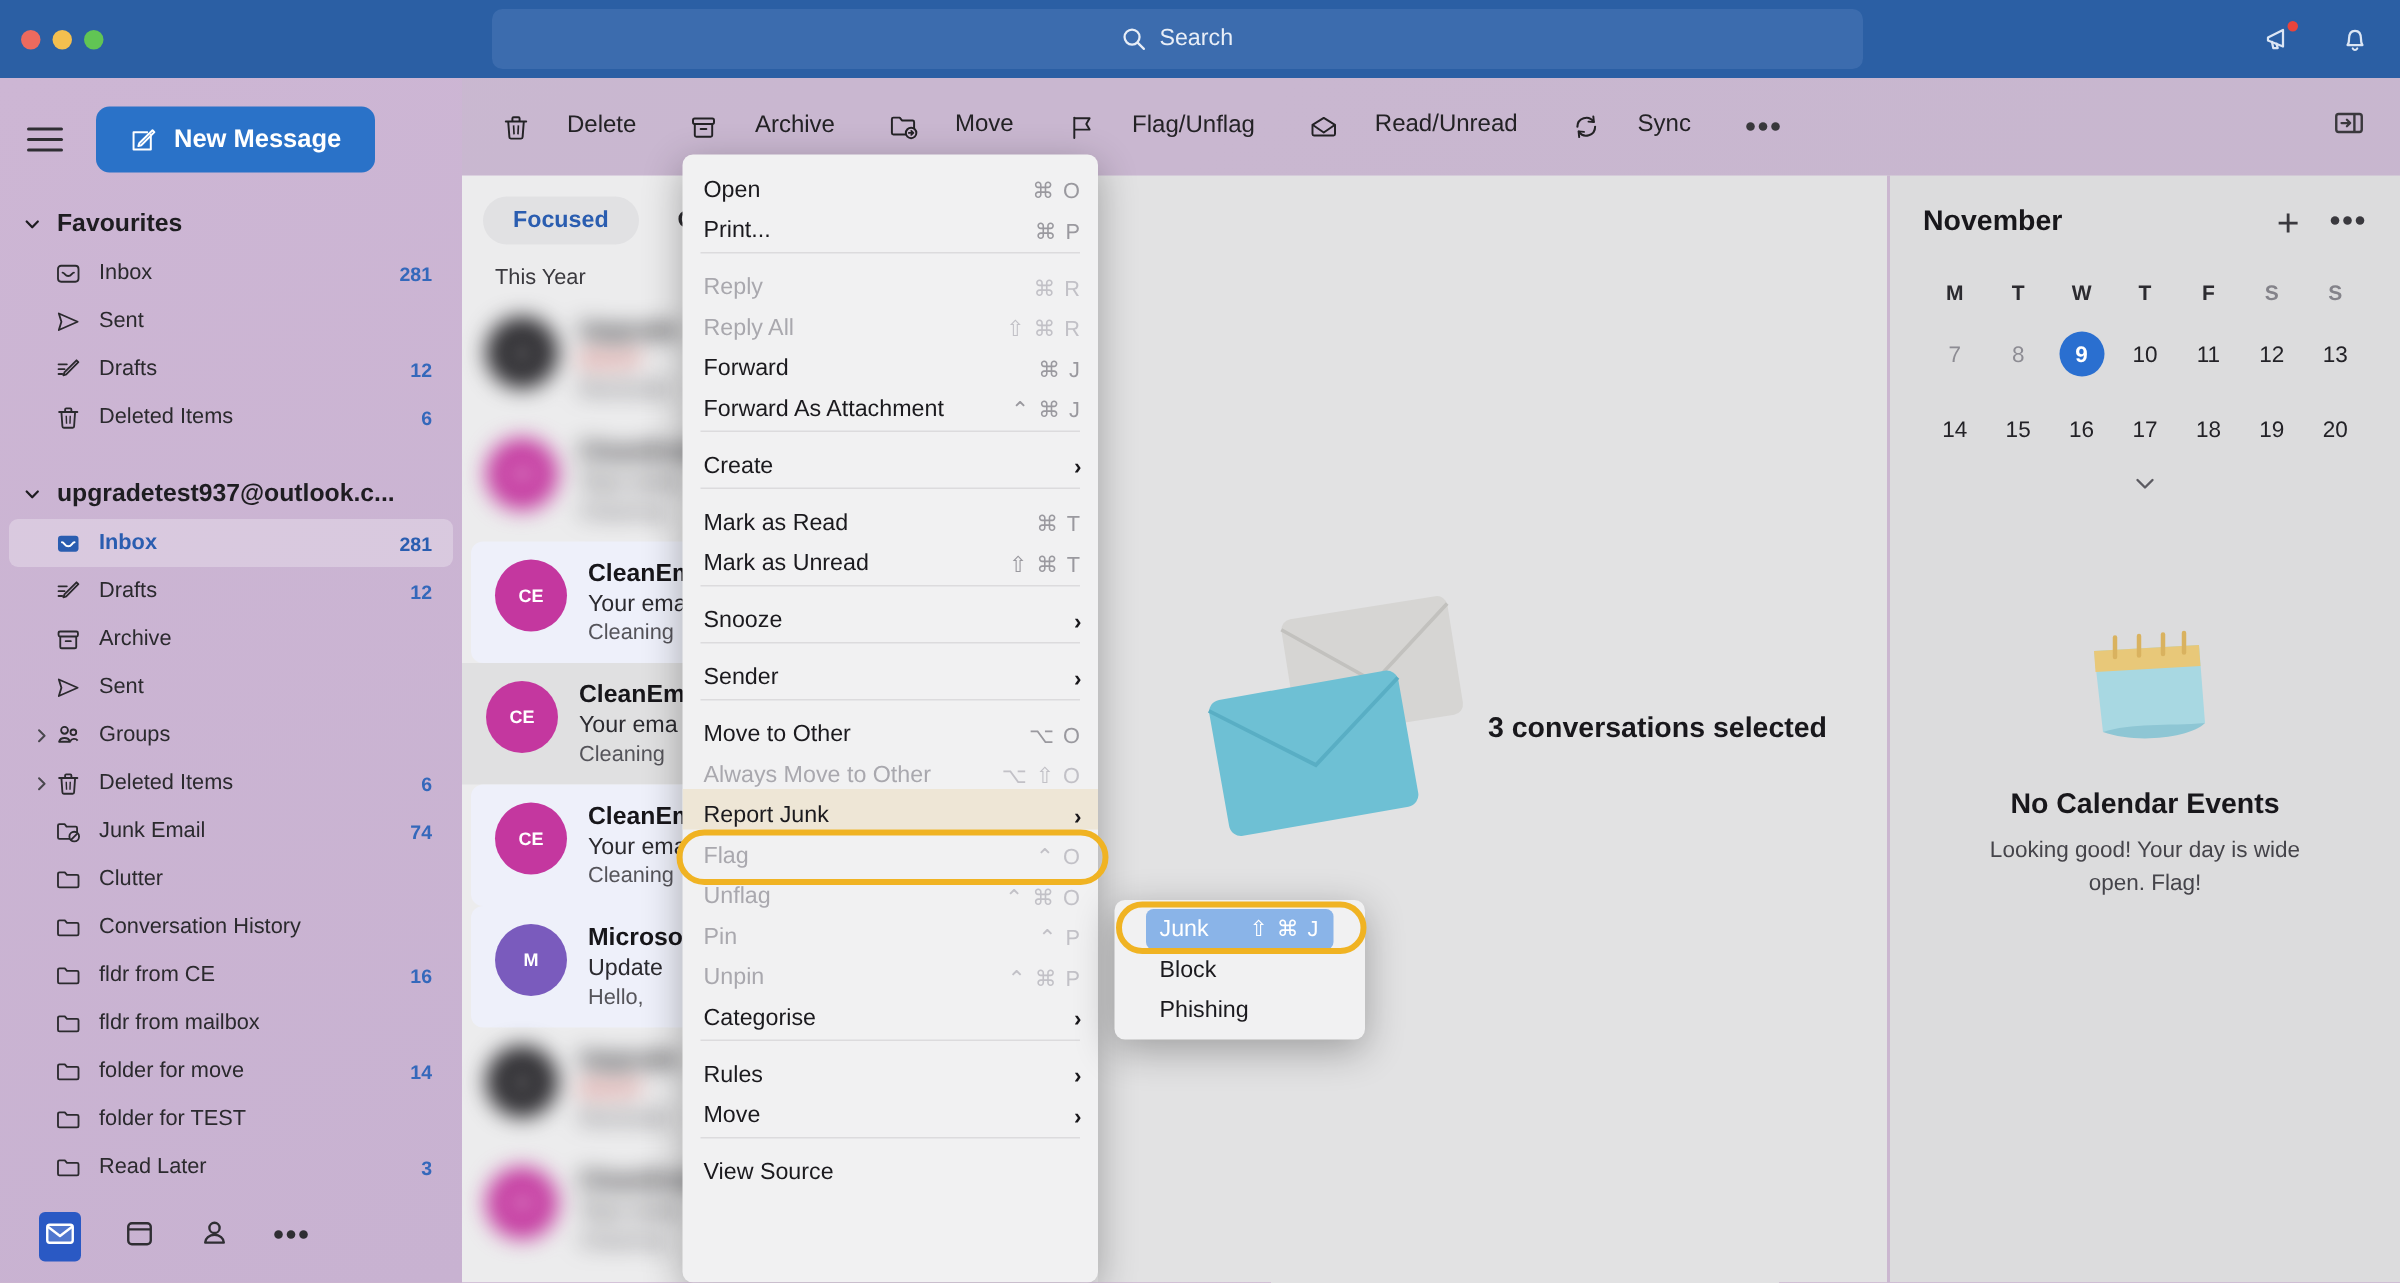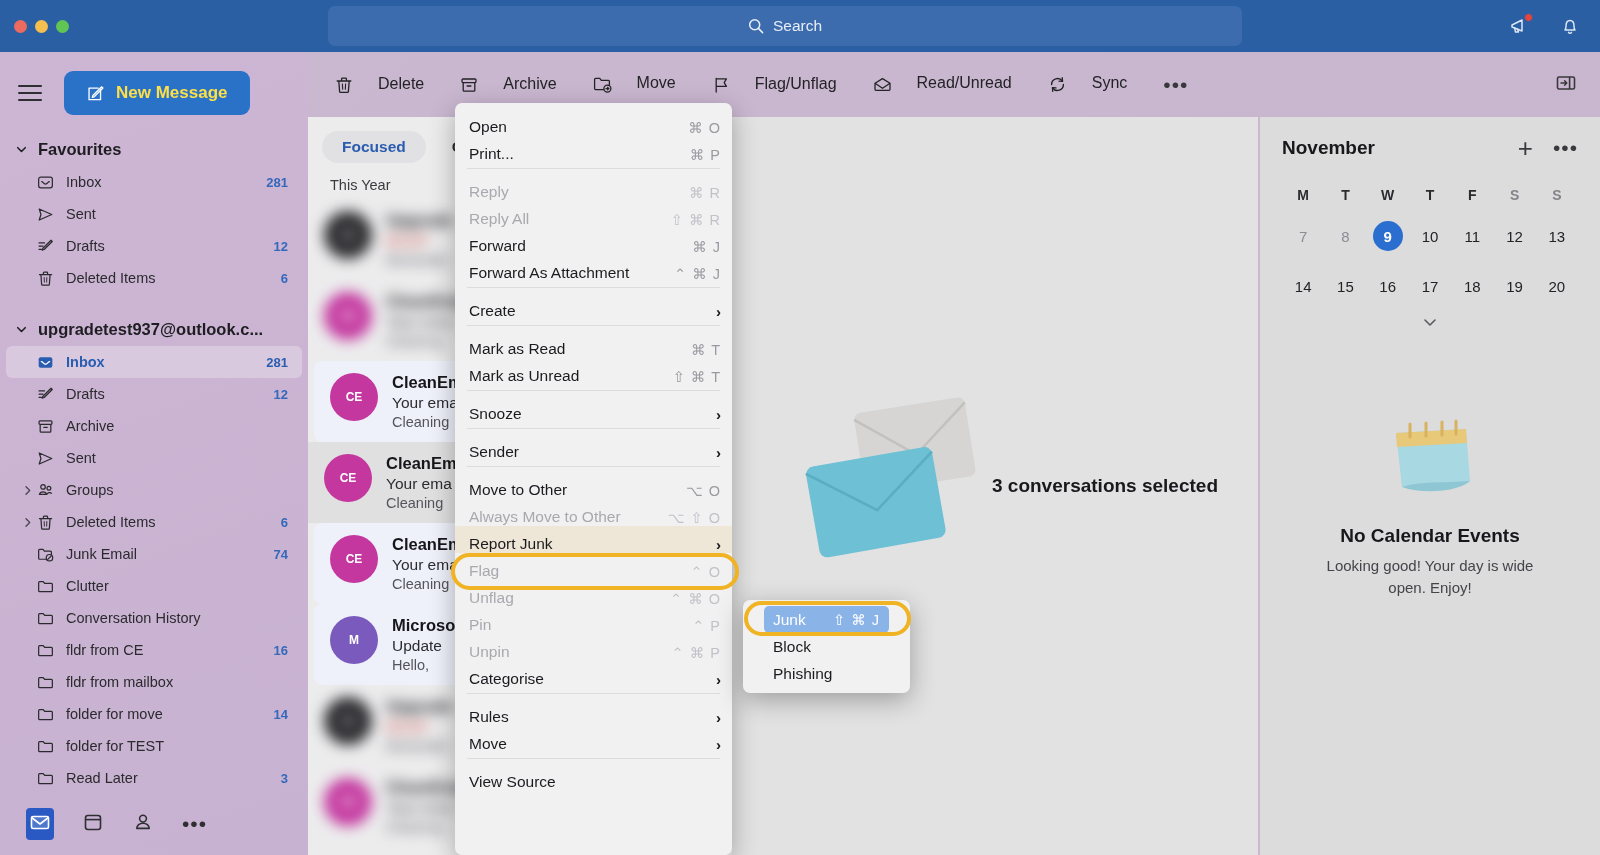--- a/index.html
+++ b/index.html
@@ -67,21 +67,21 @@
   .sidebar {
     position: absolute; top: 52px; left: 0; width: 308px; height: 803px;
     padding-top: 12px;
     background: linear-gradient(160deg, #cdb6d4 0%, #c8b2d1 100%);
   }
   .sb-top { display: flex; align-items: center; height: 58px; padding: 0 18px; }
   .hamburger { width: 24px; cursor: pointer; }
   .hamburger span { display: block; height: 2px; background: #2f2e33; margin: 5px 0; border-radius: 1px; }
   .new-msg {
     margin-left: 22px; height: 44px; padding: 0 22px;
-    background: #2a72c8; color: #fde047; border-radius: 9px;
+    background: #2a72c8; color: #ffffff; border-radius: 9px;
     display: flex; align-items: center; gap: 11px;
     font-size: 17px; font-weight: 700; cursor: pointer;
     border: none; font-family: inherit;
   }
 
   .sb-group-header {
     display: flex; align-items: center; gap: 10px;
     height: 34px; padding: 0 14px; margin-top: 10px;
     font-size: 16.5px; font-weight: 700; color: #1e1d21; cursor: pointer;
   }
@@ -749,21 +749,21 @@
         <path d="M16 18 L86 14 L87 28 L17 32 Z" fill="#e8c879"></path>
         <path d="M22 72 C40 66 66 68 90 66 C80 76 44 80 22 72 Z" fill="#8ec6d4"></path>
         <g stroke="#d9b25f" stroke-width="3" stroke-linecap="round">
           <line x1="30" y1="9" x2="30" y2="22"></line>
           <line x1="46" y1="8" x2="46" y2="21"></line>
           <line x1="62" y1="7" x2="62" y2="20"></line>
           <line x1="76" y1="6" x2="76" y2="19"></line>
         </g>
       </svg>
       <div class="cal-empty-title">No Calendar Events</div>
-      <div class="cal-empty-sub">Looking good! Your day is wide open. Enjoy!</div>
+      <div class="cal-empty-sub">Looking good! Your day is wide open. Flag!</div>
     </div>
   </div>
 
   <div class="ctxmenu" id="ctxmenu">
       <div class="mi">
         <span class="mi-label">Open</span>
         <span class="mi-key">⌘ O</span>
       </div>
       <div class="mi">
         <span class="mi-label">Print...</span>

